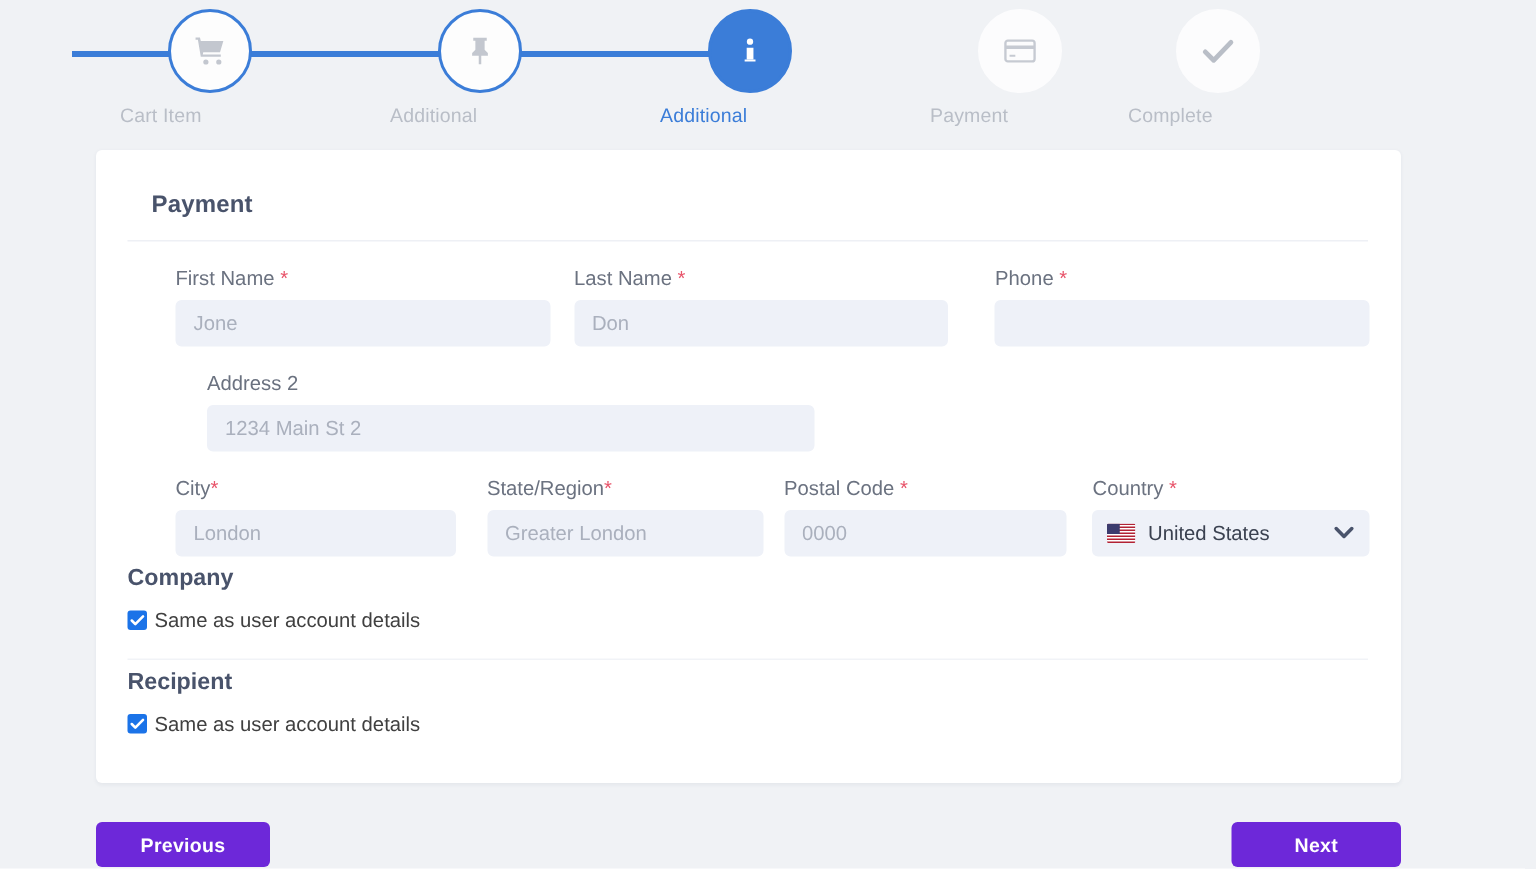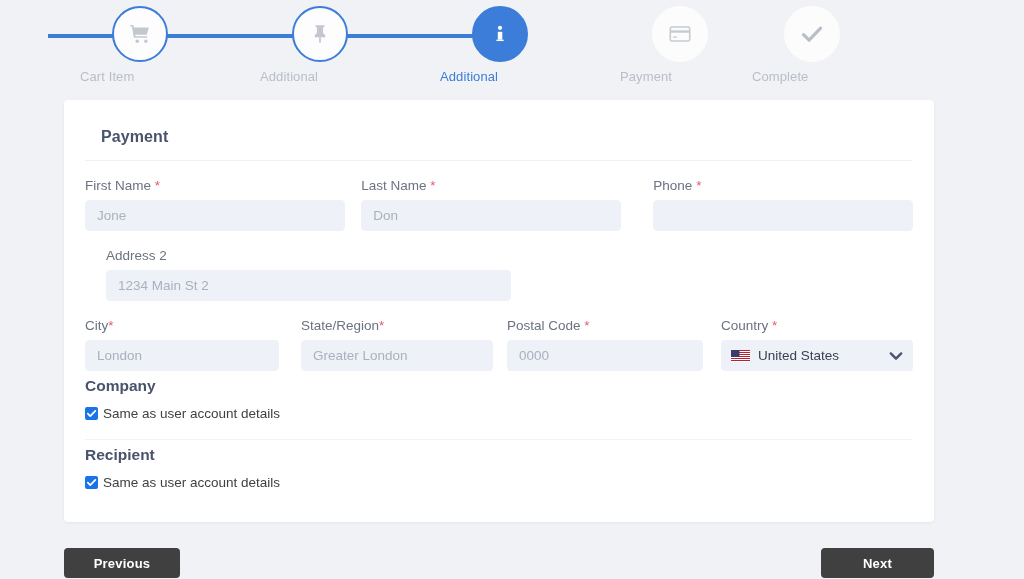--- a/index.html
+++ b/index.html
@@ -106,20 +106,21 @@
     margin: 14px 22px 0 21px;
   }
 
   .form {
     padding: 0 21px 0 21px;
   }
 
   .row {
     display: flex;
     margin-top: 17px;
+    margin-left: 32px;
   }
 
   .field { position: relative; }
 
   .field-label {
     font-size: 13.5px;
     color: #6b7280;
     margin-bottom: 7px;
     white-space: nowrap;
   }
@@ -233,21 +234,21 @@
   .divider2 {
     height: 1px;
     background: #f1f3f7;
     margin: 18px 22px 0 21px;
   }
 
   
   .btn {
     position: absolute;
     height: 30px;
-    background: #404040;
+    background: #6d28d9;
     border: none;
     border-radius: 4px;
     color: #ffffff;
     font-family: "Liberation Sans", sans-serif;
     font-size: 13px;
     font-weight: bold;
     cursor: pointer;
     letter-spacing: .2px;
   }
 

